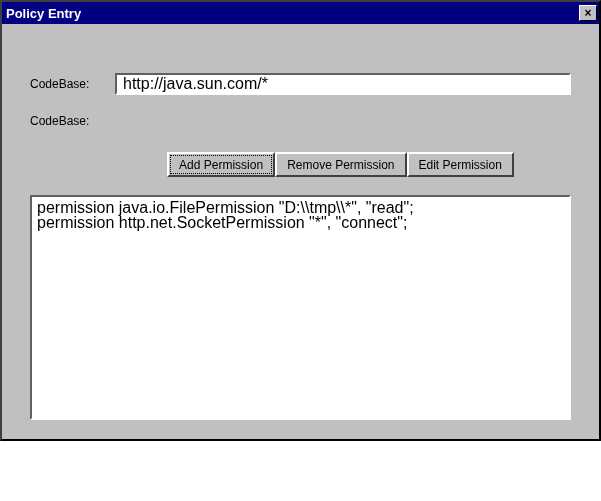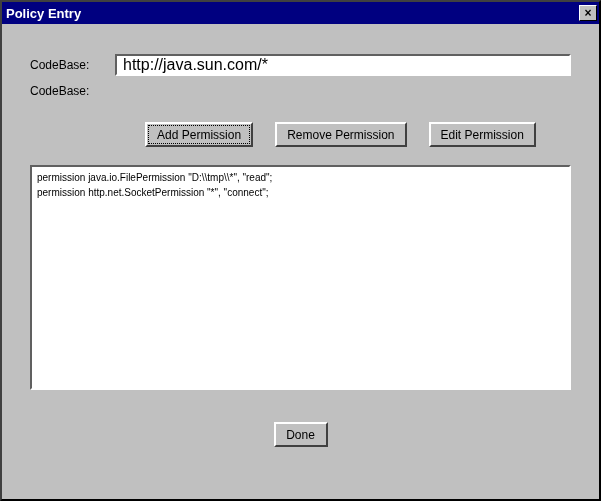--- a/index.html
+++ b/index.html
@@ -5,21 +5,21 @@
   * { box-sizing: border-box; }
   body {
     margin: 0;
     padding: 0;
     font-family: Arial, Helvetica, sans-serif;
     font-size: 12px;
     background: #fff;
   }
   .window {
     width: 601px;
-    height: 501px;
+    height: 441px;
     background: #c0c0c0;
     border: 2px solid #000;
     border-top-color: #404040;
     border-left-color: #404040;
     position: relative;
   }
   .titlebar {
     height: 22px;
     background: #000080;
     color: #fff;
@@ -49,20 +49,21 @@
     font-family: Arial;
     cursor: default;
   }
   .content {
     padding: 30px 28px 10px 28px;
   }
   .form-row {
     display: flex;
     align-items: center;
     margin-bottom: 8px;
+    margin-top: 19px;
   }
   .form-label {
     width: 85px;
     font-size: 12px;
     color: #000;
   }
   .text-input {
     flex: 1;
     height: 22px;
     border-top: 2px solid #606060;
@@ -70,21 +71,20 @@
     border-right: 2px solid #fff;
     border-bottom: 2px solid #fff;
     background: #fff;
     padding: 2px 6px;
     font-family: Arial, Helvetica, sans-serif;
     font-size: 16px;
     outline: none;
   }
   .button-row {
     display: flex;
-    gap: 22px;
     justify-content: center;
     margin: 24px 0 18px 0;
     padding-left: 80px;
   }
   .btn {
     height: 25px;
     padding: 0 10px;
     background: #c0c0c0;
     border-top: 2px solid #fff;
     border-left: 2px solid #fff;
@@ -103,21 +103,21 @@
   }
   .listbox {
     width: 100%;
     height: 225px;
     background: #fff;
     border-top: 2px solid #606060;
     border-left: 2px solid #606060;
     border-right: 2px solid #fff;
     border-bottom: 2px solid #fff;
     padding: 3px 5px;
-    font-size: 10px;
+    font-size: 16px;
     color: #000;
     overflow: auto;
     line-height: 15px;
   }
   .bottom-row {
     display: flex;
     gap: 14px;
     justify-content: center;
     margin-top: 32px;
   }

